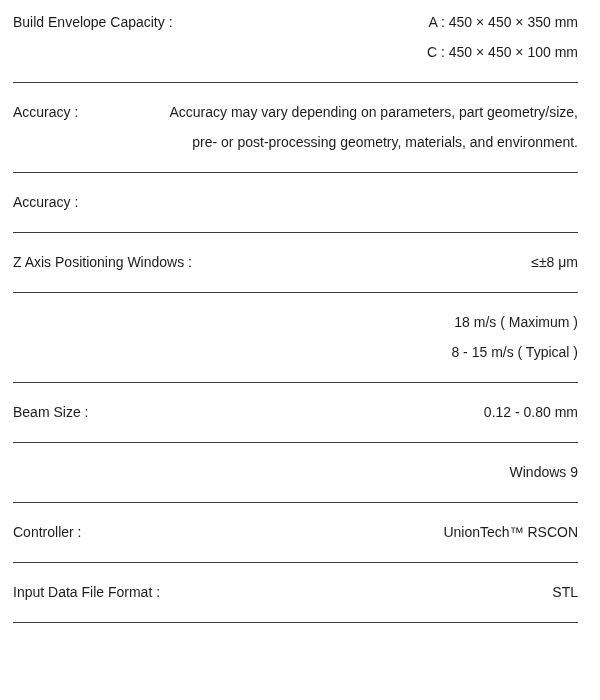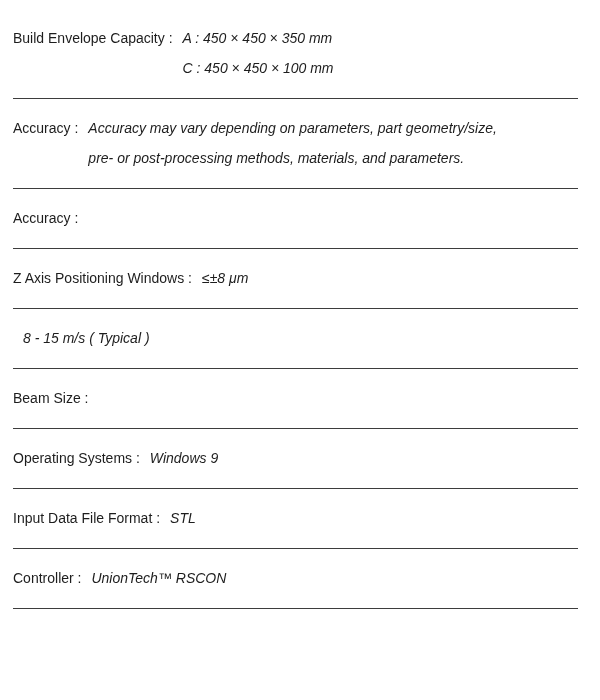--- a/index.html
+++ b/index.html
@@ -9,95 +9,96 @@
   body {
     width: 600px;
     height: 700px;
     background: #ffffff;
     font-family: "Liberation Sans", sans-serif;
     color: #1d1d1d;
     overflow: hidden;
   }
   .spec-table {
     padding: 0 22px 9px 13px;
-    margin-top: 16px;
   }
   .spec-row {
     display: flex;
     align-items: flex-start;
     justify-content: space-between;
     padding: 14px 0 15px 0;
     border-bottom: 1px solid #3d3d3d;
     font-size: 14px;
     line-height: 30px;
   }
   .spec-row:first-child {
     padding-top: 7px;
   }
   .spec-label {
     flex: 0 0 auto;
     white-space: nowrap;
     text-align: left;
   }
   .spec-values {
     flex: 1 1 auto;
-    text-align: left;
+    text-align: right;
     padding-left: 10px;
-    font-style: italic;
   }
   .spec-value-line {
     white-space: nowrap;
   }
 </style>
 </head>
 <body>
 
 <div class="spec-table">
     <div class="spec-row">
       <div class="spec-label">Build Envelope Capacity :</div>
       <div class="spec-values">
         <div class="spec-value-line">A : 450 × 450 × 350 mm</div>
         <div class="spec-value-line">C : 450 × 450 × 100 mm</div>
       </div>
     </div>
     <div class="spec-row">
       <div class="spec-label">Accuracy :</div>
       <div class="spec-values">
         <div class="spec-value-line">Accuracy may vary depending on parameters, part geometry/size,</div>
-        <div class="spec-value-line">pre- or post-processing methods, materials, and parameters.</div>
+        <div class="spec-value-line">pre- or post-processing geometry, materials, and environment.</div>
       </div>
     </div>
     <div class="spec-row">
       <div class="spec-label">Accuracy :</div>
     </div>
     <div class="spec-row">
       <div class="spec-label">Z Axis Positioning Windows :</div>
       <div class="spec-values">
         <div class="spec-value-line">≤±8 μm</div>
       </div>
     </div>
     <div class="spec-row">
       <div class="spec-values">
+        <div class="spec-value-line">18 m/s ( Maximum )</div>
         <div class="spec-value-line">8 - 15 m/s ( Typical )</div>
       </div>
     </div>
     <div class="spec-row">
       <div class="spec-label">Beam Size :</div>
+      <div class="spec-values">
+        <div class="spec-value-line">0.12 - 0.80 mm</div>
+      </div>
     </div>
     <div class="spec-row">
-      <div class="spec-label">Operating Systems :</div>
       <div class="spec-values">
         <div class="spec-value-line">Windows 9</div>
+      </div>
+    </div>
+    <div class="spec-row">
+      <div class="spec-label">Controller :</div>
+      <div class="spec-values">
+        <div class="spec-value-line">UnionTech™ RSCON</div>
       </div>
     </div>
     <div class="spec-row">
       <div class="spec-label">Input Data File Format :</div>
       <div class="spec-values">
         <div class="spec-value-line">STL</div>
       </div>
     </div>
-    <div class="spec-row">
-      <div class="spec-label">Controller :</div>
-      <div class="spec-values">
-        <div class="spec-value-line">UnionTech™ RSCON</div>
-      </div>
-    </div>
   </div>
 
 </body></html>

